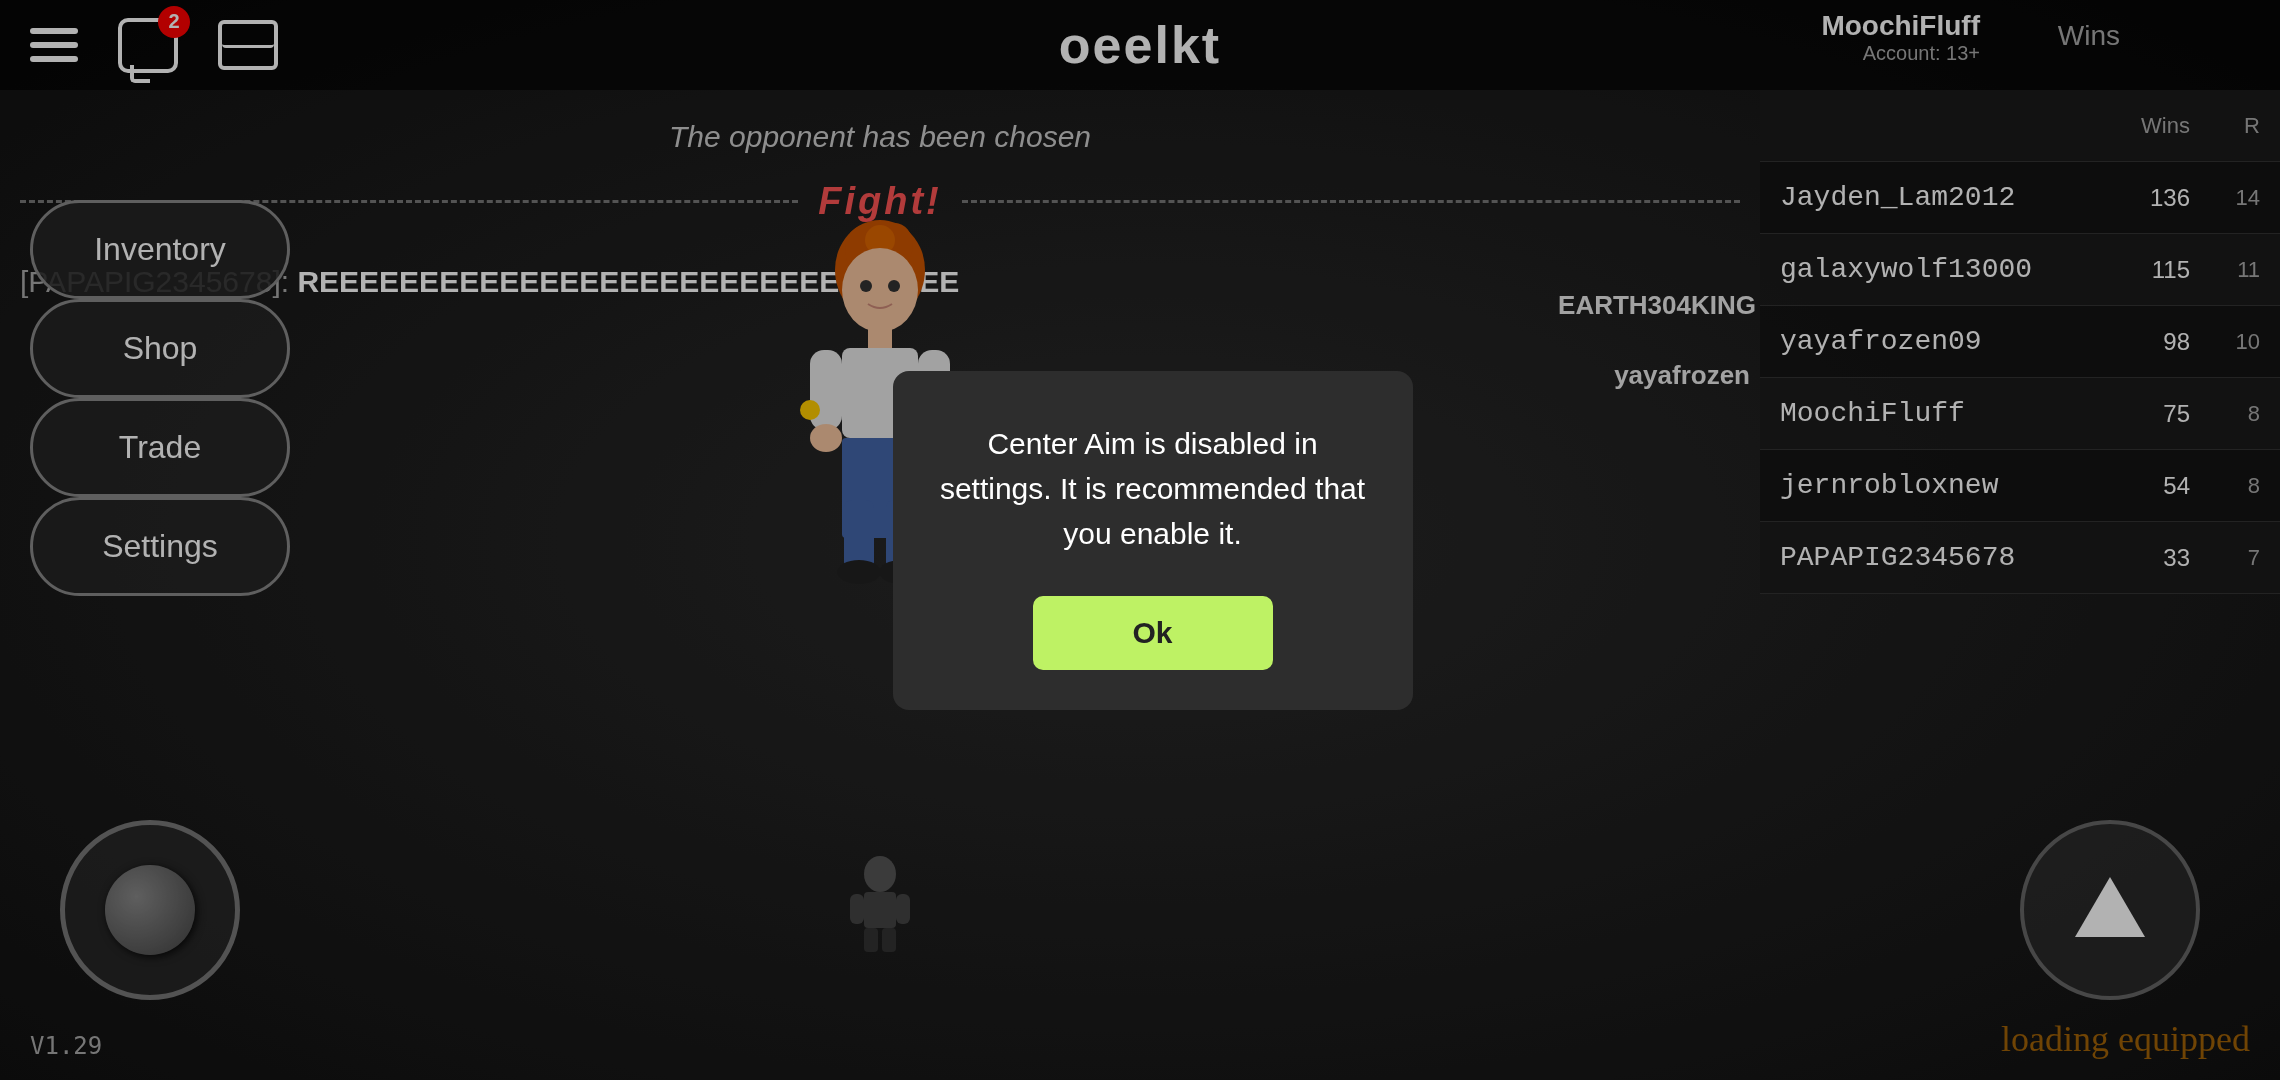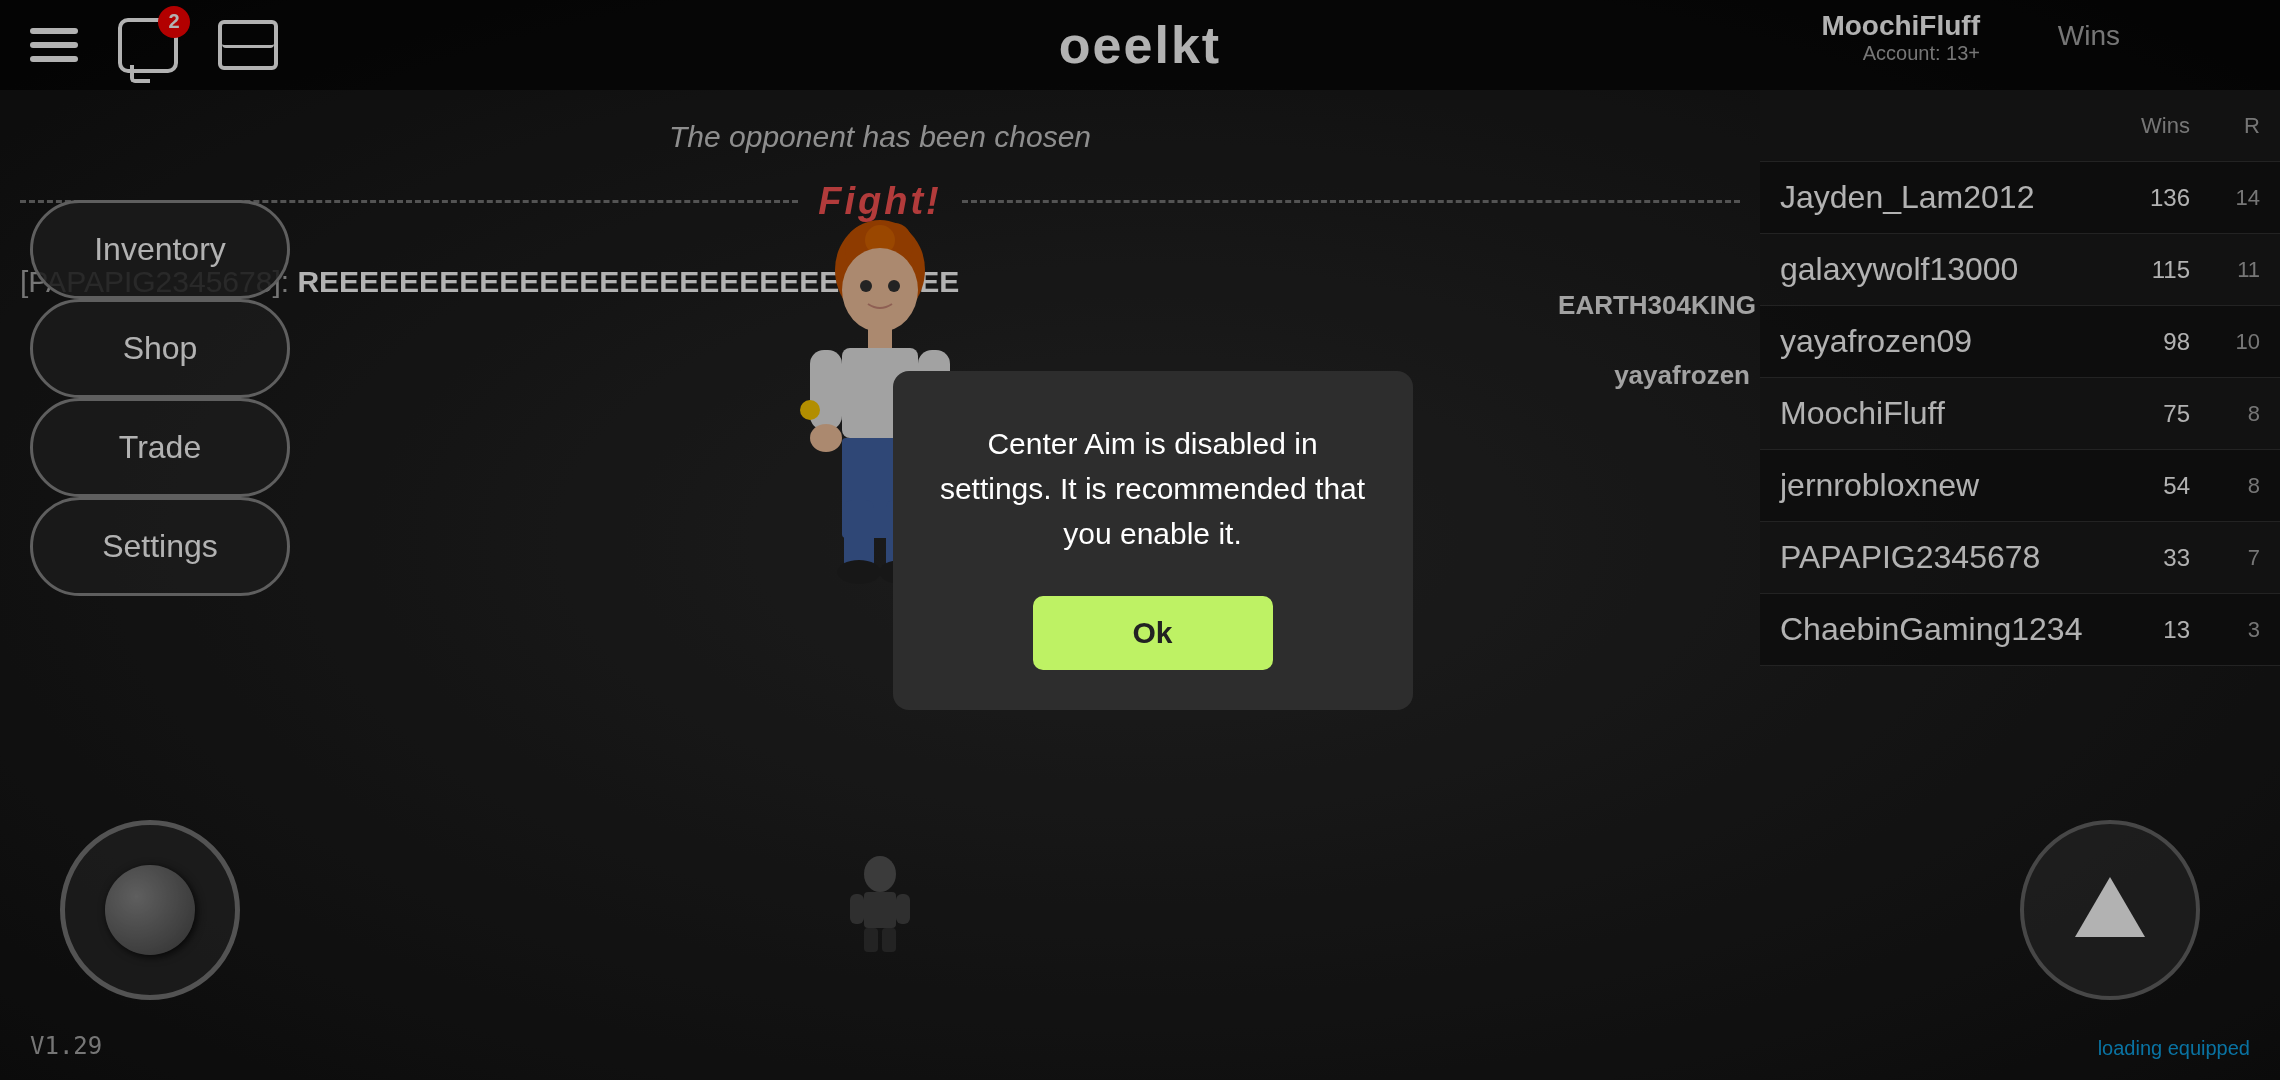--- a/index.html
+++ b/index.html
@@ -158,22 +158,23 @@
       align-items: center;
       padding: 16px 20px;
       border-bottom: 1px solid #333;
       height: 72px;
     }
     .leaderboard-row:nth-child(even) {
       background: rgba(255,255,255,0.03);
     }
     .lb-name {
       flex: 1;
-      font-size: 32px;
-      color: white;
+      font-size: 28px;
+      color: white;
+      font-family: Liberation Mono, monospace;
     }
     .lb-wins {
       font-size: 24px;
       color: white;
       margin-right: 30px;
       min-width: 60px;
       text-align: right;
     }
     .lb-rank {
       font-size: 22px;
@@ -329,23 +330,23 @@
       font-size: 24px;
       color: #aaa;
       font-family: monospace;
     }
 
     
     .loading-text {
       position: absolute;
       bottom: 20px;
       right: 30px;
-      font-size: 20px;
-      color: #0ea5e9;
-      font-family: Liberation Sans, sans-serif;
+      font-size: 36px;
+      color: #a16207;
+      font-family: Liberation Serif, serif;
     }
 
     
     .floating-name {
       position: absolute;
       font-size: 26px;
       color: white;
       font-weight: bold;
       opacity: 0.9;
     }
@@ -410,25 +411,20 @@
     </div>
       <div class="leaderboard-row">
       <div class="lb-name">jernrobloxnew</div>
       <div class="lb-wins">54</div>
       <div class="lb-rank">8</div>
     </div>
       <div class="leaderboard-row">
       <div class="lb-name">PAPAPIG2345678</div>
       <div class="lb-wins">33</div>
       <div class="lb-rank">7</div>
-    </div>
-      <div class="leaderboard-row">
-      <div class="lb-name">ChaebinGaming1234</div>
-      <div class="lb-wins">13</div>
-      <div class="lb-rank">3</div>
     </div>
     </div>
 </div>
 
 <div class="floating-name" style="right: 524px; top: 290px;">EARTH304KING</div>
 <div class="floating-name" style="right: 530px; top: 360px;">yayafrozen</div>
 
 <div class="side-menu">
   <div id="menu-buttons">
       <div class="menu-btn">Inventory</div>

